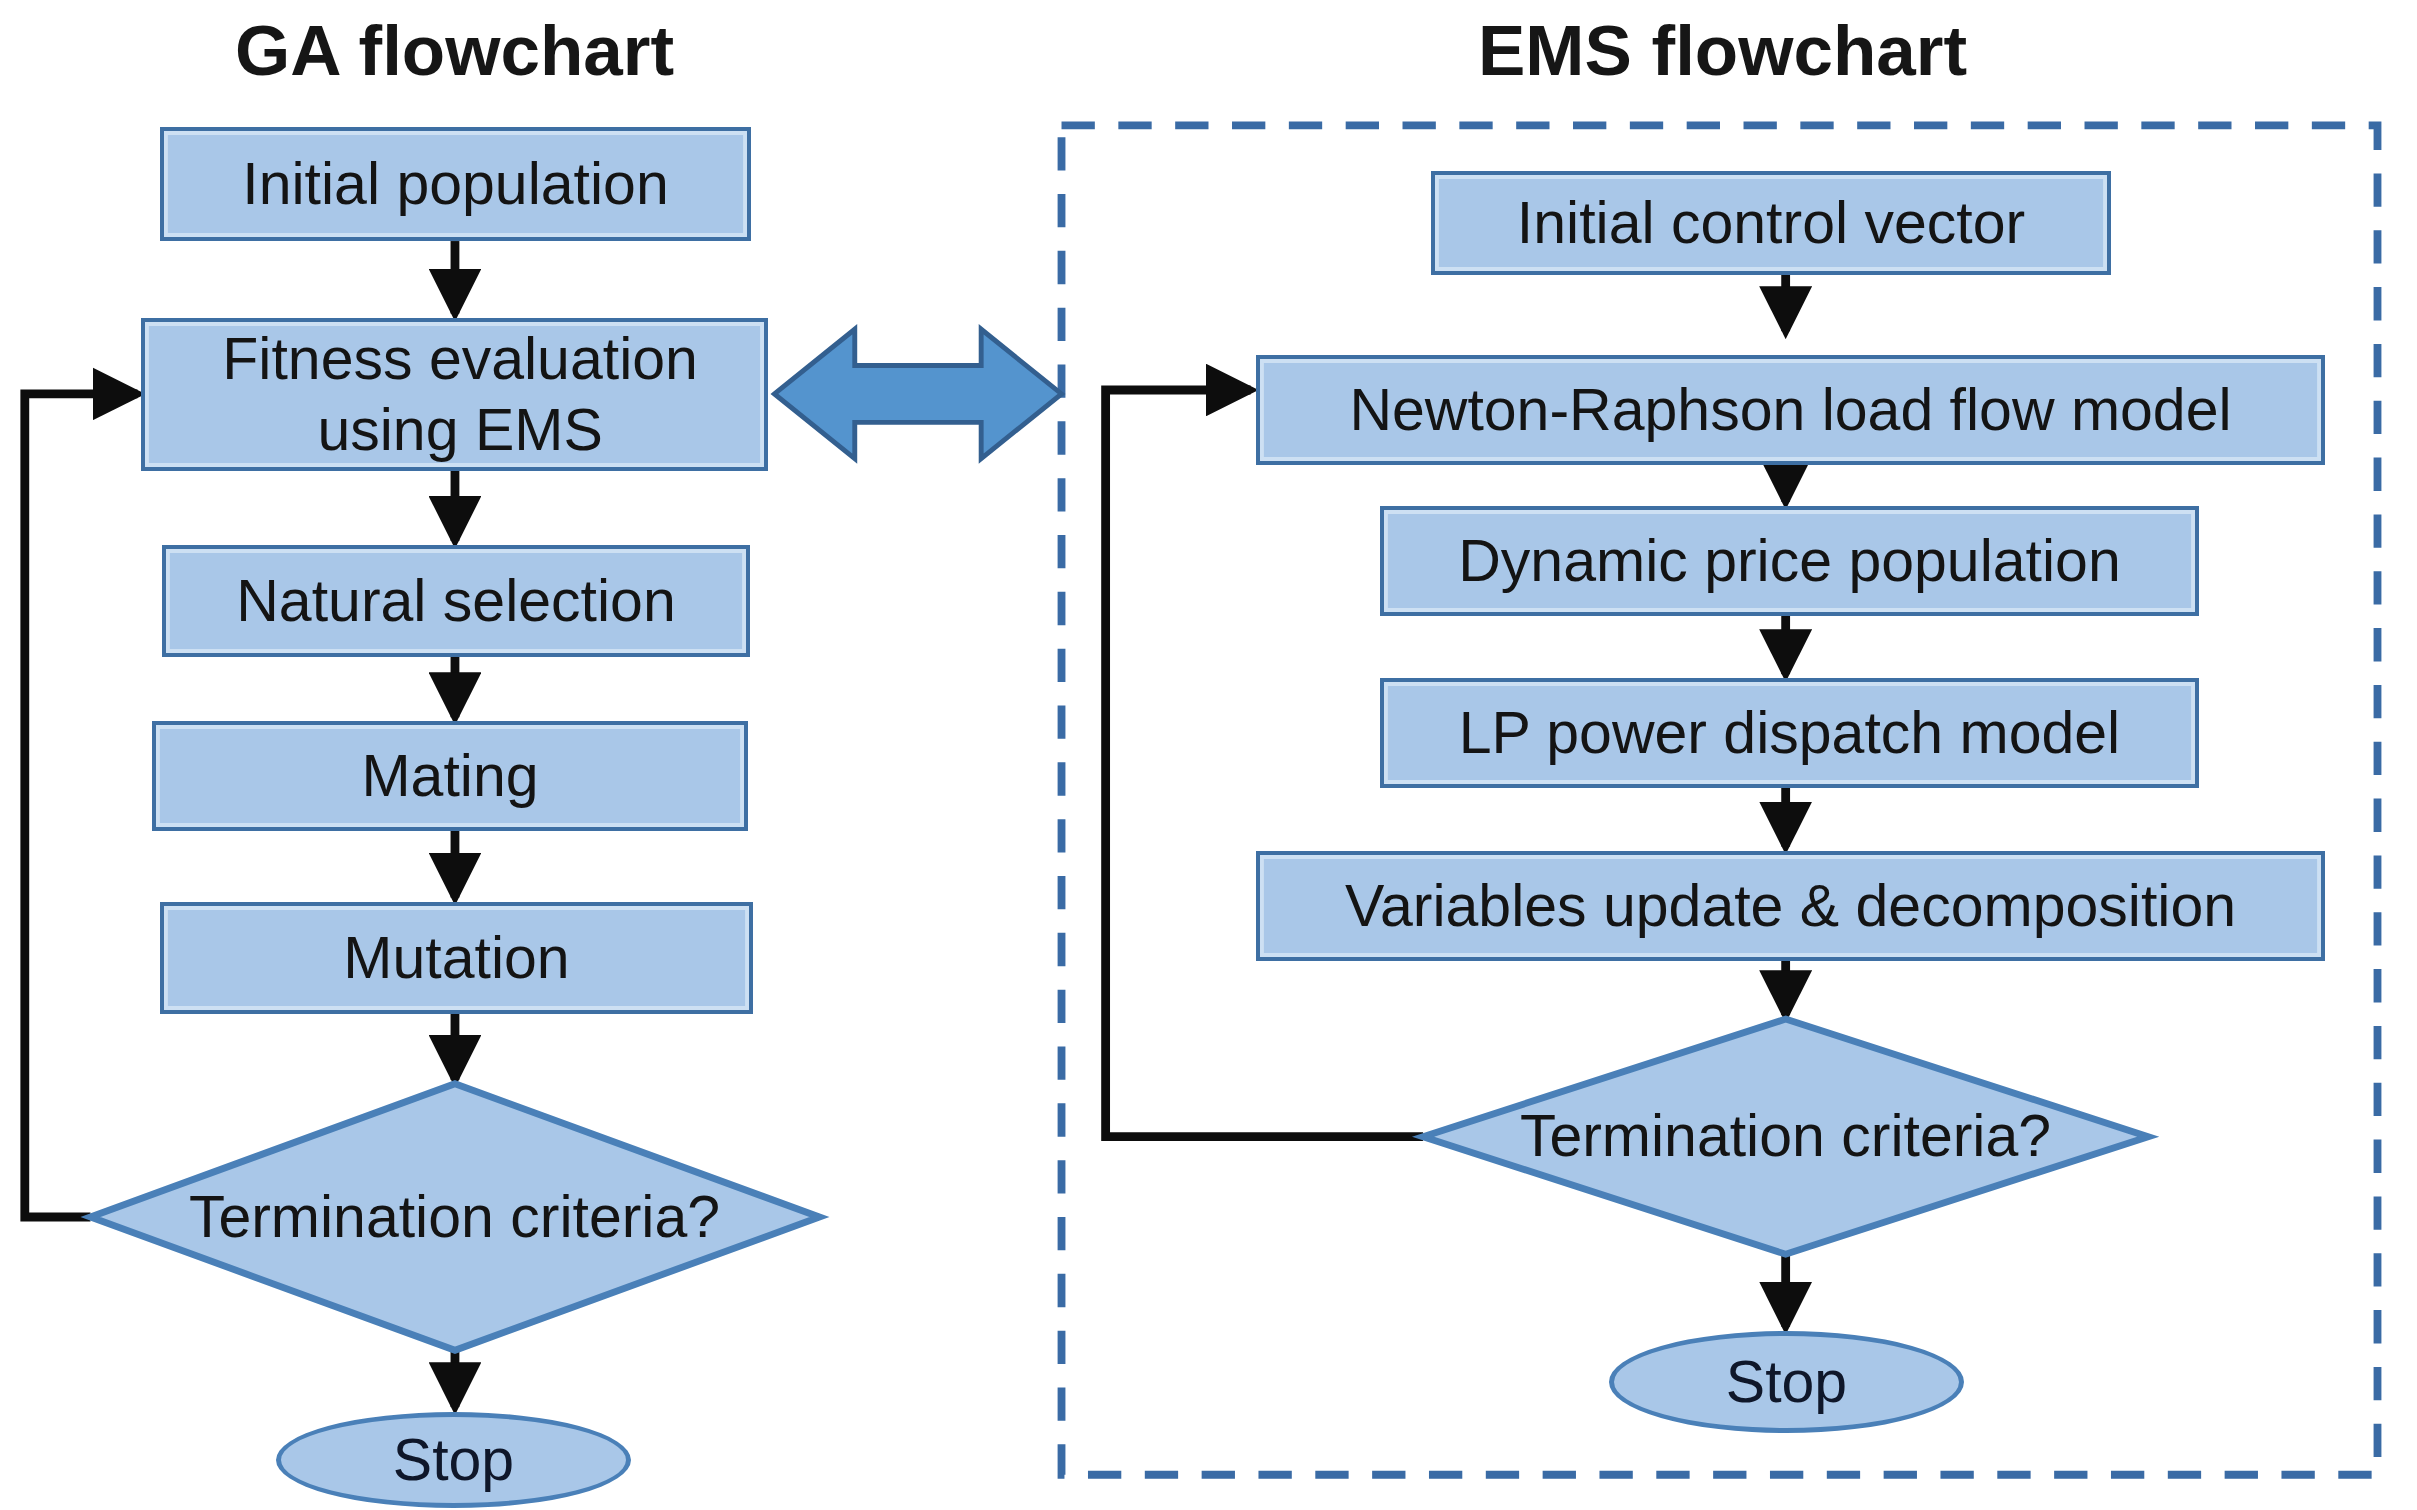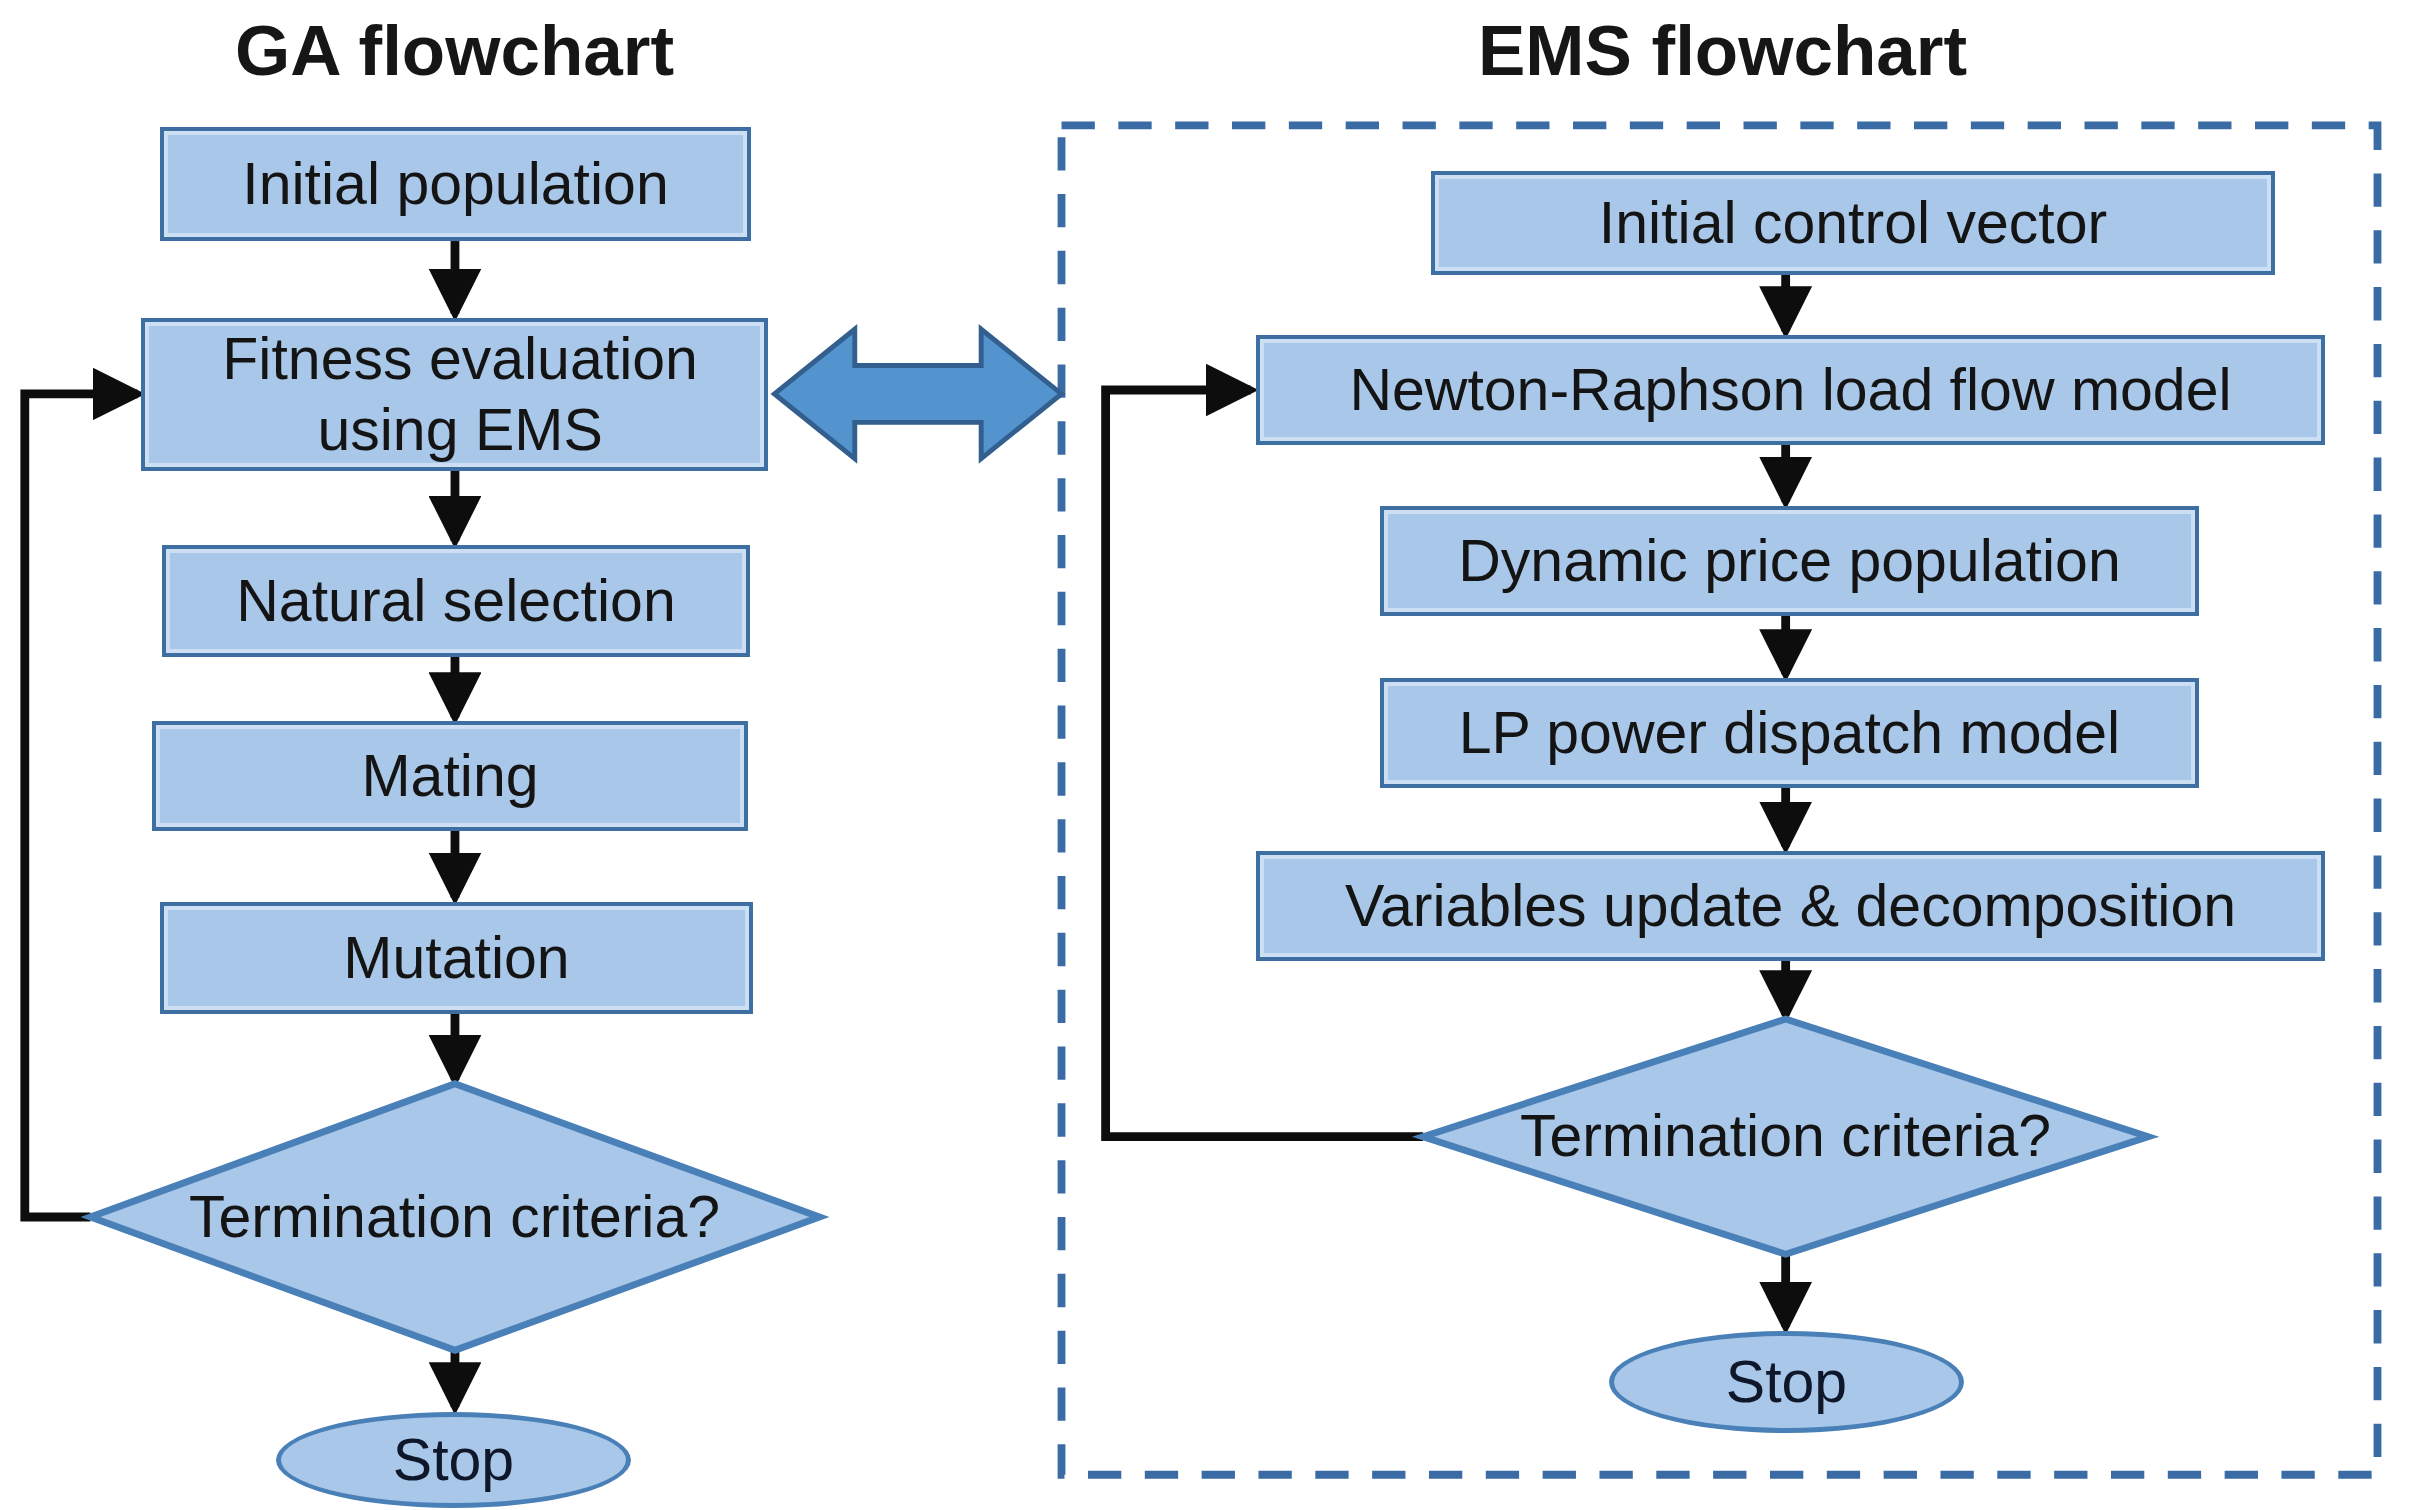--- a/index.html
+++ b/index.html
@@ -82,22 +82,22 @@
   <div class="chart-title" style="left:1404px;top:7.8px;width:637px;height:86px;">EMS flowchart</div>
 
   <div class="node" style="left:160px;top:127px;width:591px;height:114px;">Initial population</div>
   <div class="node" style="left:141px;top:318px;width:627px;height:153px;padding-left:19px;">Fitness evaluation using EMS</div>
   <div class="node" style="left:162px;top:545px;width:588px;height:112px;">Natural selection</div>
   <div class="node" style="left:152px;top:721px;width:596px;height:110px;">Mating</div>
   <div class="node" style="left:160px;top:902px;width:593px;height:112px;">Mutation</div>
   <div class="diamond-label" style="left:180px;top:1100px;width:549px;height:235px;">Termination criteria?</div>
   <div class="terminator" style="left:276px;top:1412px;width:355px;height:96px;">Stop</div>
 
-  <div class="node" style="left:1431px;top:171px;width:844px;height:104px;">Initial control vector</div>
-  <div class="node" style="left:1256px;top:335px;width:1069px;height:110px;">Newton-Raphson load flow model</div>
+  <div class="node" style="left:1431px;top:171px;width:680px;height:104px;">Initial control vector</div>
+  <div class="node" style="left:1256px;top:355px;width:1069px;height:110px;">Newton-Raphson load flow model</div>
   <div class="node" style="left:1380px;top:506px;width:819px;height:110px;">Dynamic price population</div>
   <div class="node" style="left:1380px;top:678px;width:819px;height:110px;">LP power dispatch model</div>
   <div class="node" style="left:1256px;top:851px;width:1069px;height:110px;">Variables update &amp; decomposition</div>
   <div class="diamond-label" style="left:1511px;top:1031px;width:549px;height:212px;">Termination criteria?</div>
   <div class="terminator" style="left:1609px;top:1331px;width:355px;height:102px;">Stop</div>
 
 </div>
 
 
 </body></html>

